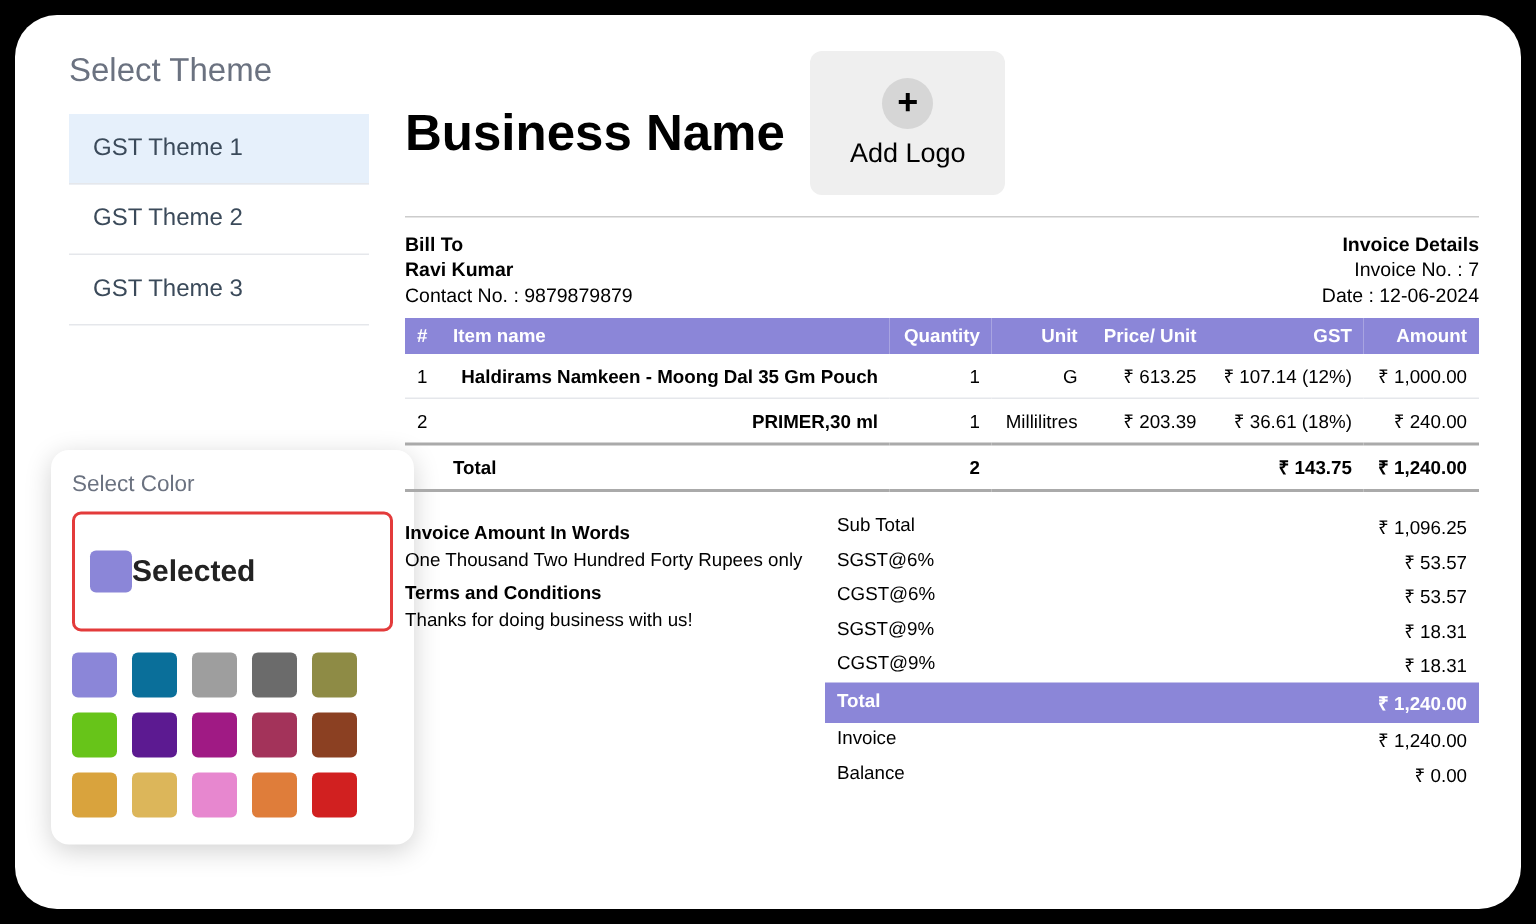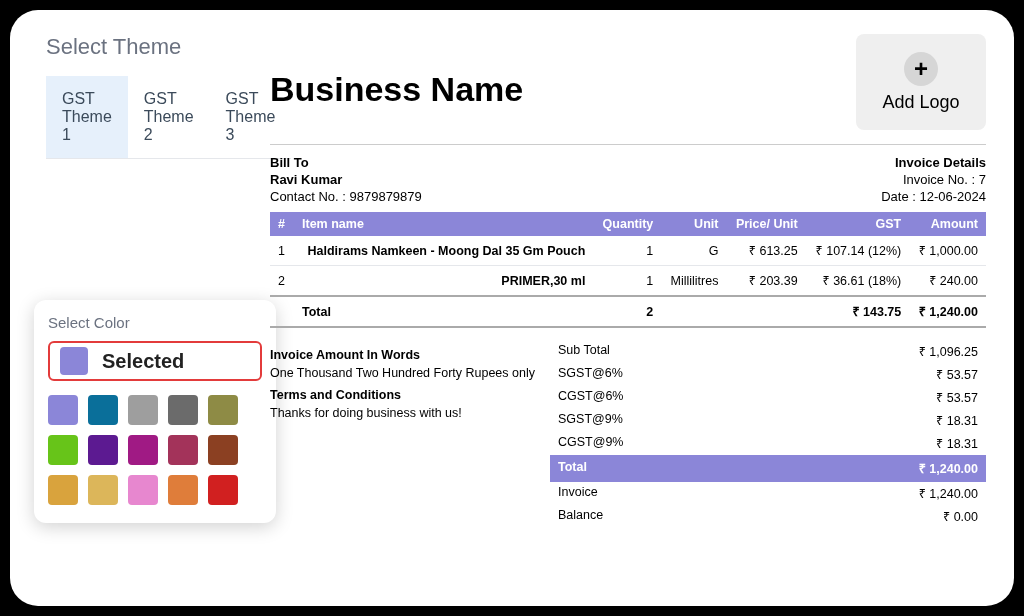--- a/index.html
+++ b/index.html
@@ -23,21 +23,21 @@
     overflow: hidden;
   }
   
   .sidebar { width: 200px; flex-shrink: 0; position: relative; }
   .sidebar-title {
     color: #6b7280;
     font-size: 22px;
     font-weight: 500;
     margin-bottom: 16px;
   }
-  .theme-list { display: flex; flex-direction: row; align-items: flex-end; }
+  .theme-list { display: flex; flex-direction: column; }
   .theme-item {
     padding: 14px 16px;
     font-size: 16px;
     color: #3b4a5a;
     border-bottom: 1px solid #e5e7eb;
     cursor: pointer;
   }
   .theme-item.active { background: #e6f0fb; font-weight: 500; }
 
   
@@ -48,34 +48,33 @@
     width: 242px;
     background: #fff;
     border-radius: 12px;
     box-shadow: 0 4px 18px rgba(0,0,0,0.18);
     padding: 14px 14px 18px;
   }
   .color-card-title { color: #6b7280; font-size: 15px; margin-bottom: 10px; }
   .selected-row {
     border: 2px solid #e33b3b;
     border-radius: 6px;
-    padding: 4px 10px;
+    padding: 24px 10px;
     display: flex;
     align-items: center;
-    gap: 14px;
     margin-bottom: 14px;
   }
   .selected-swatch { width: 28px; height: 28px; border-radius: 4px; }
   .selected-label { font-size: 20px; font-weight: 600; color: #222; }
   .swatch-grid { display: grid; grid-template-columns: repeat(5, 30px); gap: 10px; }
   .swatch { width: 30px; height: 30px; border-radius: 4px; cursor: pointer; }
 
   
   .main { flex: 1; position: relative; }
-  .biz-row { display: flex; justify-content: space-between; align-items: flex-start; }
+  .biz-row { display: flex; align-items: flex-start; gap: 17px; }
   .biz-name { font-size: 34px; font-weight: 600; margin-top: 36px; }
   .add-logo {
     width: 130px; height: 96px; background: #efefef; border-radius: 8px;
     display: flex; flex-direction: column; align-items: center; justify-content: center;
     gap: 6px; cursor: pointer;
   }
   .plus-circle {
     width: 34px; height: 34px; border-radius: 50%; background: #d6d6d6;
     display:flex; align-items:center; justify-content:center; font-size:24px; font-weight:600;
   }

